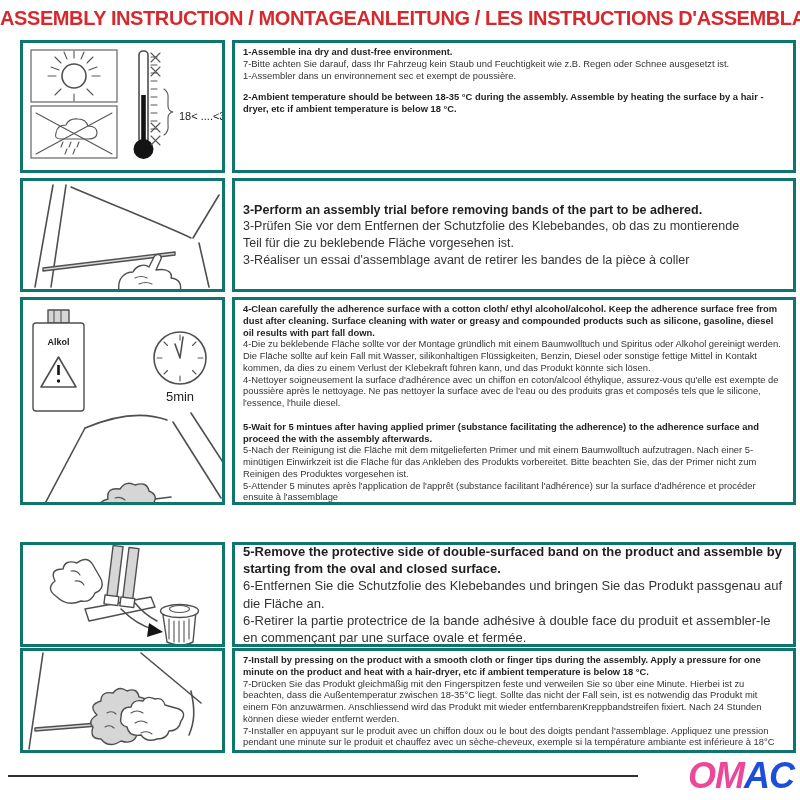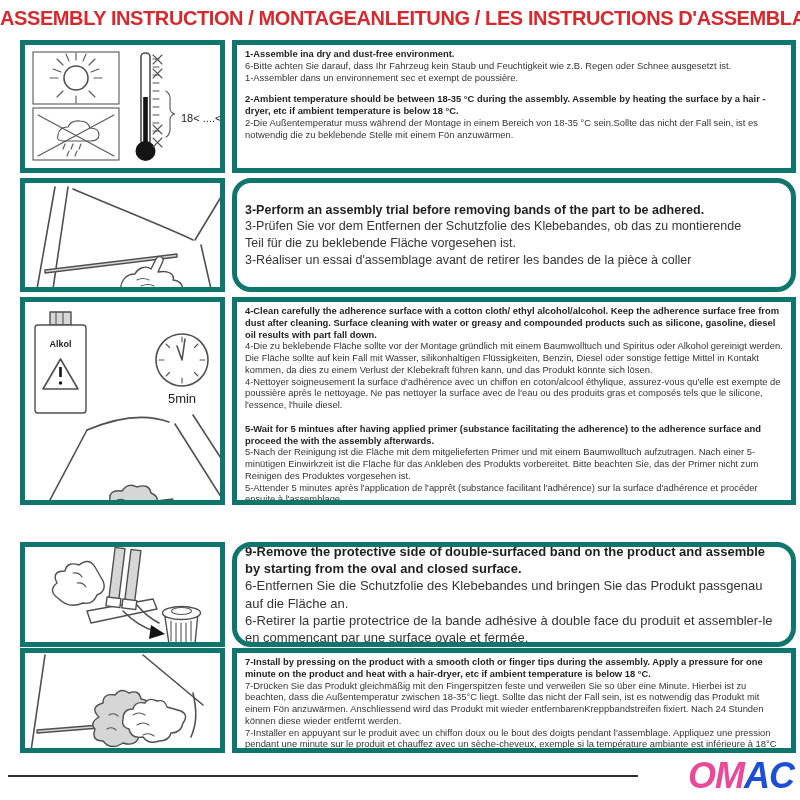--- a/index.html
+++ b/index.html
@@ -3,33 +3,33 @@
 <meta charset="utf-8">
 <style>
   * { margin:0; padding:0; box-sizing:border-box; }
   html,body { background:#fff; }
   body { width:800px; height:800px; font-family:"Liberation Sans", sans-serif; }
   .page { position:relative; width:800px; height:800px; background:#fff; overflow:hidden; }
 
   .title { position:absolute; top:7px; left:0; width:100%; text-align:center;
            color:#d7282d; font-size:20px; font-weight:700; letter-spacing:-0.4px; white-space:nowrap; }
 
-  .box { position:absolute; border:5px solid #0f766e; background:#fff; overflow:hidden; }
+  .box { position:absolute; border:3px solid #0f766e; background:#fff; overflow:hidden; }
   .illus { left:20px; width:205px; }
   .txt  { left:232px; width:564px; padding:4px 8px; color:#2e2e2e; }
 
   .r1 { top:40px;  height:133px; }
   .r2 { top:178px; height:114px; }
   .r3 { top:297px; height:208px; }
   .r4 { top:542px; height:105px; }
   .r5 { top:648px; height:105px; }
 
   .small { font-size:9.4px; line-height:1.25; }
   .small.txt { padding:3px 8px; }
-  .large { font-size:12.5px; line-height:1.33;border-radius:19px; }
+  .large { font-size:12.5px; line-height:1.33; }
   .r4.txt { font-size:13px; }
   .vc { display:flex; flex-direction:column; justify-content:center; }
   .txt p { color:#343434; }
   .txt p.b { font-weight:700; color:#1f1f1f; }
   .r2.txt p { max-width:505px; }
   .r4.txt p { max-width:545px; }
   .gap  { height:12px; }
   .gap1 { height:10px; }
 
   svg { display:block; }
@@ -73,27 +73,26 @@
         <path class="lnthin" d="M128,14 h6 M128,22 h6 M128,30 h6 M128,38 h6 M128,46 h6 M128,54 h6 M128,62 h6 M128,70 h6 M128,78 h6 M128,86 h6"></path>
         <path class="lnthin" d="M128,10 l9,9 M137,10 l-9,9 M128,24 l9,9 M137,24 l-9,9 M128,80 l9,9 M137,80 l-9,9 M128,93 l9,9 M137,93 l-9,9"></path>
         <path class="lnthin" d="M141,46 q5,3 4,11 v6 q0,5 5,6 q-5,1 -5,6 v6 q1,8 -4,11"></path>
         <text x="156" y="77" font-size="11">18&lt; ....&lt;35 C</text>
       </g>
     </svg>
   </div>
   <div class="box txt small r1">
     <div class="grp">
       <p class="b">1-Assemble ina dry and dust-free environment.</p>
-      <p>6-Bitte achten Sie darauf, dass Ihr Fahrzeug kein Staub und Feuchtigkeit wie z.B. Regen oder Schnee ausgesetzt ist.</p>
+      <p>7-Bitte achten Sie darauf, dass Ihr Fahrzeug kein Staub und Feuchtigkeit wie z.B. Regen oder Schnee ausgesetzt ist.</p>
       <p>1-Assembler dans un environnement sec et exempt de poussière.</p>
     </div>
     <div class="gap1"></div>
     <div class="grp">
       <p class="b">2-Ambient temperature should be between 18-35 °C  during the assembly. Assemble by heating the surface by a hair -dryer, etc if ambient temperature is below 18 °C.</p>
-      <p>2-Die Außentemperatur muss während der Montage in einem Bereich von 18-35 °C  sein.Sollte das nicht der Fall sein, ist es notwendig die zu beklebende Stelle mit einem Fön anzuwärmen.</p>
     </div>
   </div>
 
   <div class="box illus r2">
     <svg width="201" height="110" viewBox="0 0 201 110">
       <path class="ln" d="M30,4 L12,106"></path>
       <path class="ln" d="M43,4 L28,106"></path>
       <path class="ln" d="M48,6 C95,26 150,48 168,57"></path>
       <path class="ln" d="M196,14 L170,57"></path>
       <path class="ln" d="M176,62 L186,106"></path>
@@ -170,21 +169,21 @@
       <polygon points="126,78 140,87 124,92" fill="#141414"></polygon>
       <g>
         <path class="fillwhite" d="M140,70 L144,97 q14,6 26,0 L173,66 z"></path>
         <ellipse class="fillwhite" cx="156.5" cy="66" rx="19" ry="6.5"></ellipse>
         <ellipse class="lnthin" cx="156.5" cy="64" rx="10" ry="3.5"></ellipse>
         <path class="lnthin" d="M146,74 v20 M151,76 v21 M156,76 v21 M161,76 v21 M166,74 v20"></path>
       </g>
     </svg>
   </div>
   <div class="box txt large vc r4">
-    <p class="b">9-Remove the protective side of double-surfaced band on the product and assemble by starting from the oval and closed surface.</p>
+    <p class="b">5-Remove the protective side of double-surfaced band on the product and assemble by starting from the oval and closed surface.</p>
     <p>6-Entfernen Sie die Schutzfolie des Klebebandes und bringen Sie das Produkt passgenau auf die Fläche an.</p>
     <p>6-Retirer la partie protectrice de la bande adhésive à double face du produit et assembler-le en commençant par une surface ovale et fermée.</p>
   </div>
 
   <div class="box illus r5">
     <svg width="201" height="101" viewBox="0 0 201 101">
       <path class="ln" d="M20,2 L6,98"></path>
       <path class="ln" d="M118,2 L178,52"></path>
       <path class="ln" d="M168,40 C172,58 172,70 166,84"></path>
       <polygon class="fillgray" points="12,77 100,70 100,73 12,80"></polygon>

